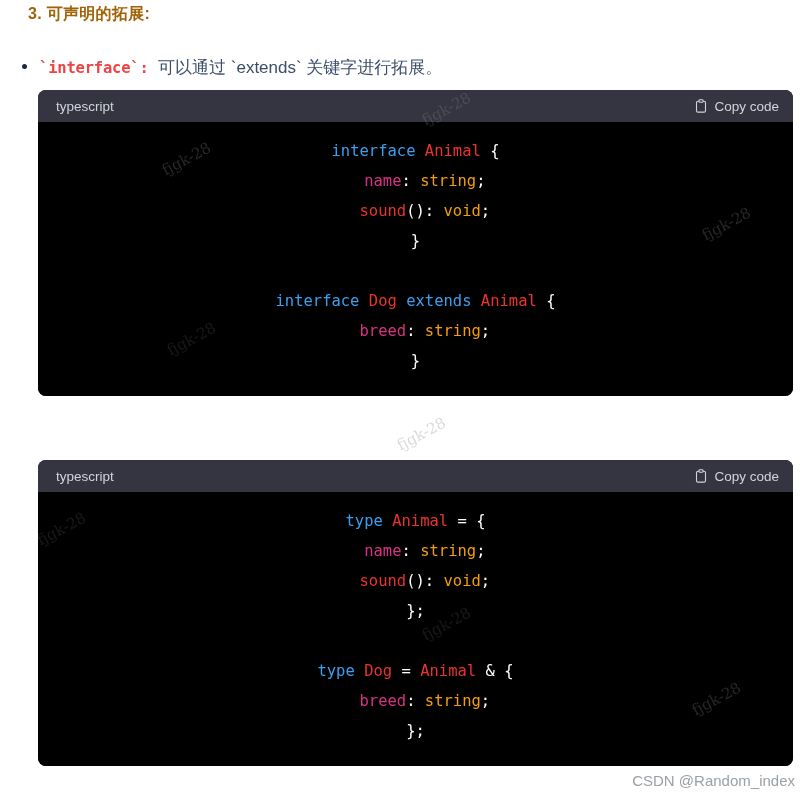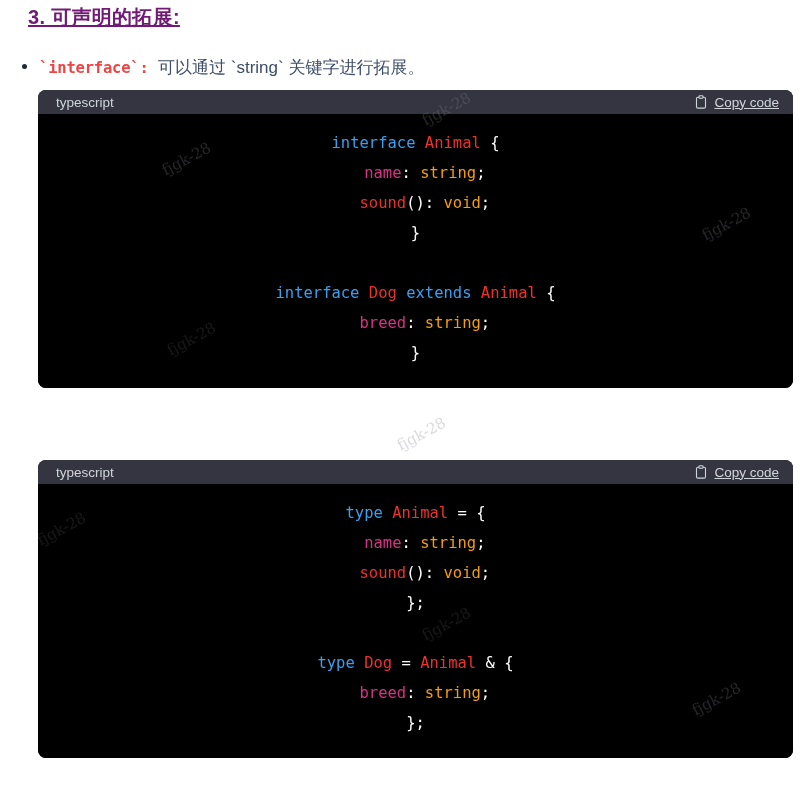--- a/index.html
+++ b/index.html
@@ -19,26 +19,25 @@
     position: relative;
     width: 805px;
     height: 793px;
   }
 
   
   .heading {
     position: absolute;
     left: 28px;
     top: 4px;
-    font-size: 20px;
+    font-size: 16px;
     font-weight: bold;
-    color: #701a75;
+    color: #a16207;
     letter-spacing: 0.3px;
     white-space: nowrap;
-    text-decoration: underline;
   }
 
   
   .bullet-row {
     position: absolute;
     left: 22px;
     display: flex;
     align-items: baseline;
     white-space: nowrap;
   }
@@ -73,40 +72,39 @@
   .codeblock {
     position: absolute;
     left: 38px;
     width: 755px;
     border-radius: 8px;
     overflow: hidden;
     background: #000000;
     box-shadow: 0 0 0 0 transparent;
   }
   .code-header {
-    height: 24px;
+    height: 32px;
     background: #343541;
     display: flex;
     align-items: center;
     justify-content: space-between;
     padding: 0 14px 0 18px;
     box-sizing: border-box;
   }
   .code-lang {
     color: #d1d5db;
     font-size: 13.5px;
     font-family: "Liberation Sans", sans-serif;
   }
   .copy-btn {
     display: flex;
     gap: 7px;
     color: #d1d5db;
     font-size: 13.5px;
     cursor: pointer;
-    text-decoration: underline;
   }
   .clip-icon {
     display: inline-block;
     width: 12px;
     height: 14px;
     position: relative;
   }
   .clip-icon svg { display: block; }
 
   .code-body {
@@ -159,21 +157,21 @@
 </style>
 </head>
 <body>
 
 <div class="page">
 
   <div class="heading">3. 可声明的拓展:</div>
 
   <div class="bullet-row" style="top:56px;">
     <span class="bullet-dot"></span>
-    <span class="bullet-text"><span class="mono-inline">`interface`:</span>&nbsp;&nbsp;<span class="cn-text">可以通过 `string` 关键字进行拓展。</span></span>
+    <span class="bullet-text"><span class="mono-inline">`interface`:</span>&nbsp;&nbsp;<span class="cn-text">可以通过 `extends` 关键字进行拓展。</span></span>
   </div>
 
   <div class="codeblock" style="top:90px;">
     <div class="code-header">
       <span class="code-lang">typescript</span>
       <span class="copy-btn">
         <span class="clip-icon">
           <svg width="12" height="14" viewBox="0 0 12 14" fill="none" xmlns="http://www.w3.org/2000/svg">
             <rect x="1.5" y="2.3" width="9" height="10.8" rx="1.4" stroke="#d1d5db" stroke-width="1.1"></rect>
             <rect x="4" y="0.7" width="4" height="2.6" rx="0.9" stroke="#d1d5db" stroke-width="1.1" fill="#343541"></rect>
@@ -224,14 +222,15 @@
       <div class="wm" style="left: 420px; top: 100px;">fjgk-28</div>
       <div class="wm wm-dark" style="left: 165px; top: 330px;">fjgk-28</div>
       <div class="wm" style="left: 395px; top: 425px;">fjgk-28</div>
       <div class="wm wm-dark" style="left: 35px; top: 520px;">fjgk-28</div>
       <div class="wm wm-dark" style="left: 420px; top: 615px;">fjgk-28</div>
       <div class="wm" style="left: 700px; top: 215px;">fjgk-28</div>
       <div class="wm" style="left: 690px; top: 690px;">fjgk-28</div>
       <div class="wm" style="left: 160px; top: 150px;">fjgk-28</div>
     </div>
 
+  <div class="csdn-mark">CSDN @Random_index</div>
 
 </div>
 
 </body></html>

